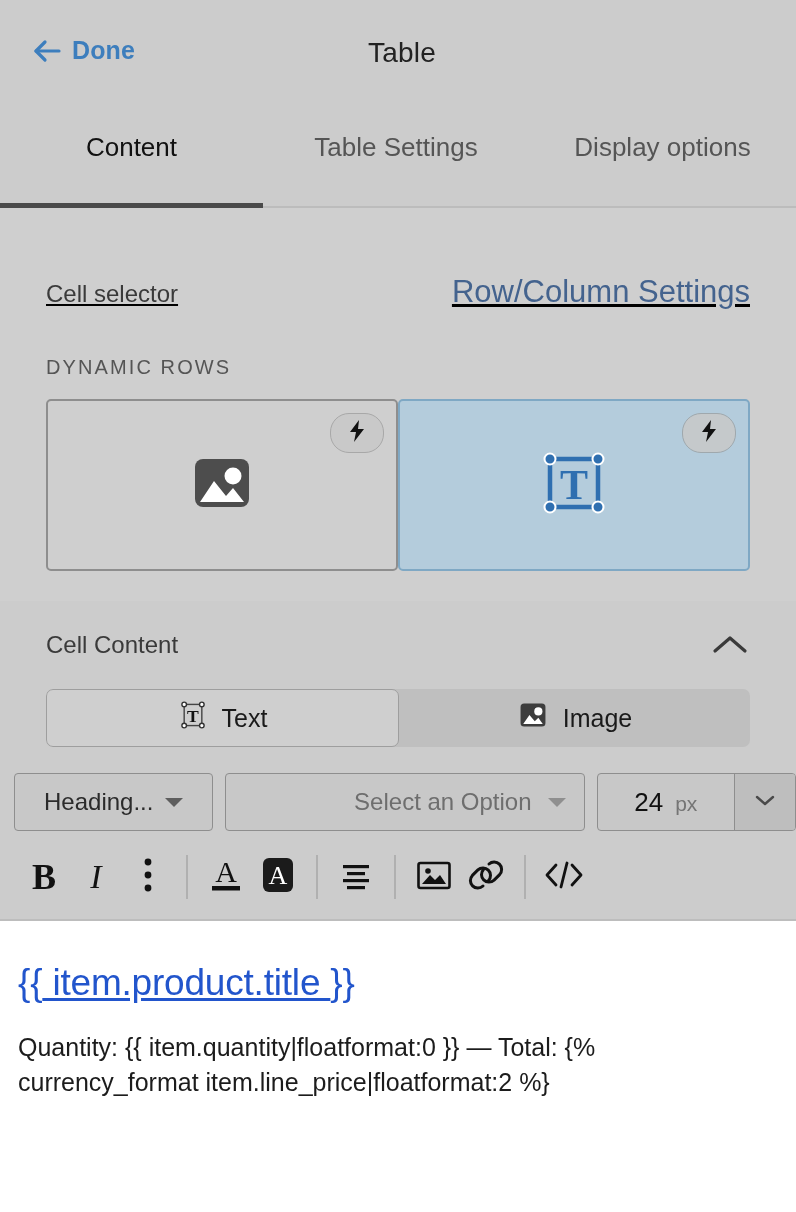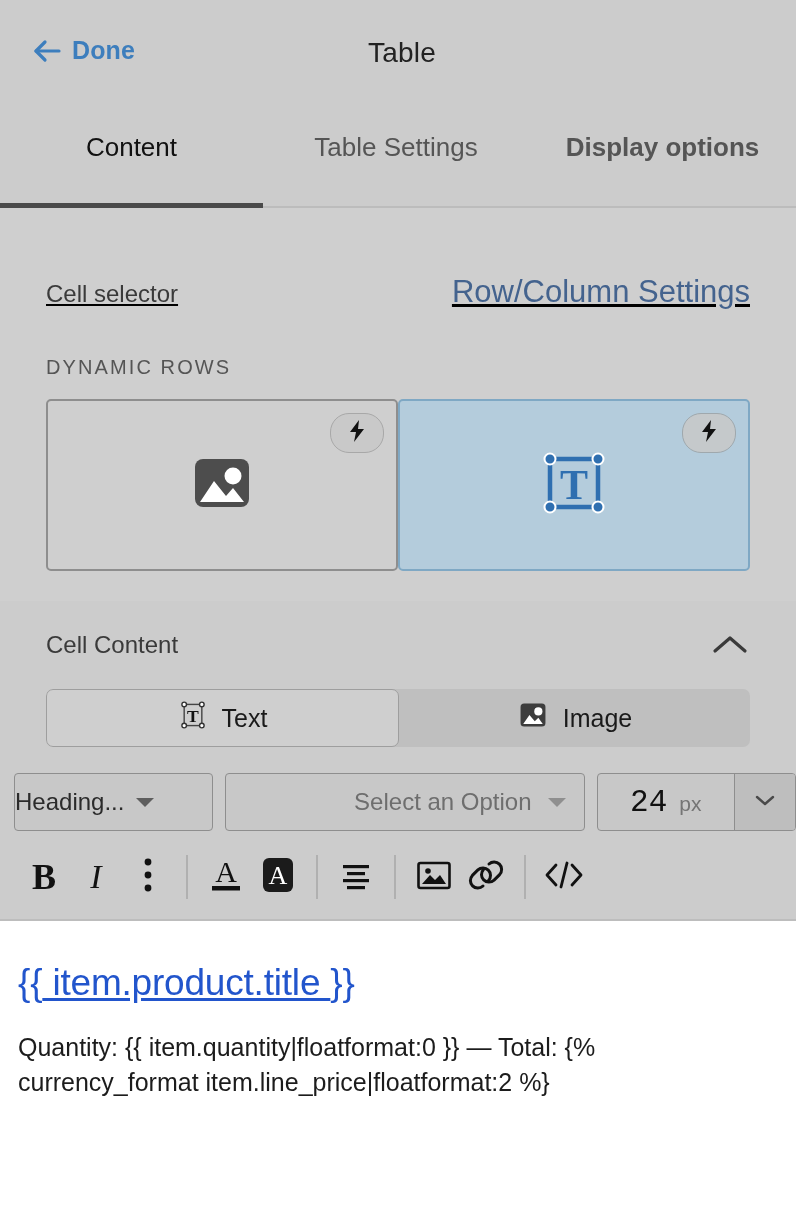--- a/index.html
+++ b/index.html
@@ -75,21 +75,21 @@
     align-items: center;
     justify-content: center;
     font-size: 26px;
     color: #555555;
     cursor: pointer;
     box-sizing: border-box;
     padding-bottom: 26px;
   }
   .tab.t0 { width: 263px; }
   .tab.t1 { width: 266px; }
-  .tab.t2 { width: 267px; font-weight: bold; }
+  .tab.t2 { width: 267px; }
   .tab.active {
     color: #111111;
   }
   .tabs-rule {
     position: absolute;
     left: 0;
     right: 0;
     bottom: 0;
     height: 2px;
     background: #bcbcbc;
@@ -235,20 +235,21 @@
     background: #c8c8c8;
     border: 1.5px solid #8e8e8e;
     border-radius: 4px;
     display: flex;
     align-items: center;
     box-sizing: border-box;
     cursor: pointer;
   }
   .ctrl-heading {
     width: 200px;
+    justify-content: center;
     gap: 12px;
   }
   .ctrl-heading .txt { font-size: 24px; color: #2b2b2b; }
   .ctrl-select {
     width: 360px;
     padding: 0 18px;
     justify-content: flex-end;
     gap: 16px;
   }
   .ctrl-select .txt { font-size: 24px; color: #6e6e6e; }
@@ -257,21 +258,21 @@
     padding: 0;
     overflow: hidden;
   }
   .size-field {
     flex: 1 1 auto;
     display: flex;
     align-items: baseline;
     justify-content: center;
     gap: 12px;
   }
-  .size-num { font-size: 31px; color: #111111; font-family: Liberation Mono, monospace; }
+  .size-num { font-size: 26px; color: #111111; }
   .size-unit { font-size: 21px; color: #757575; }
   .size-stepper {
     width: 60px;
     align-self: stretch;
     border-left: 1.5px solid #8e8e8e;
     background: #bebebe;
     display: flex;
     align-items: center;
     justify-content: center;
   }

